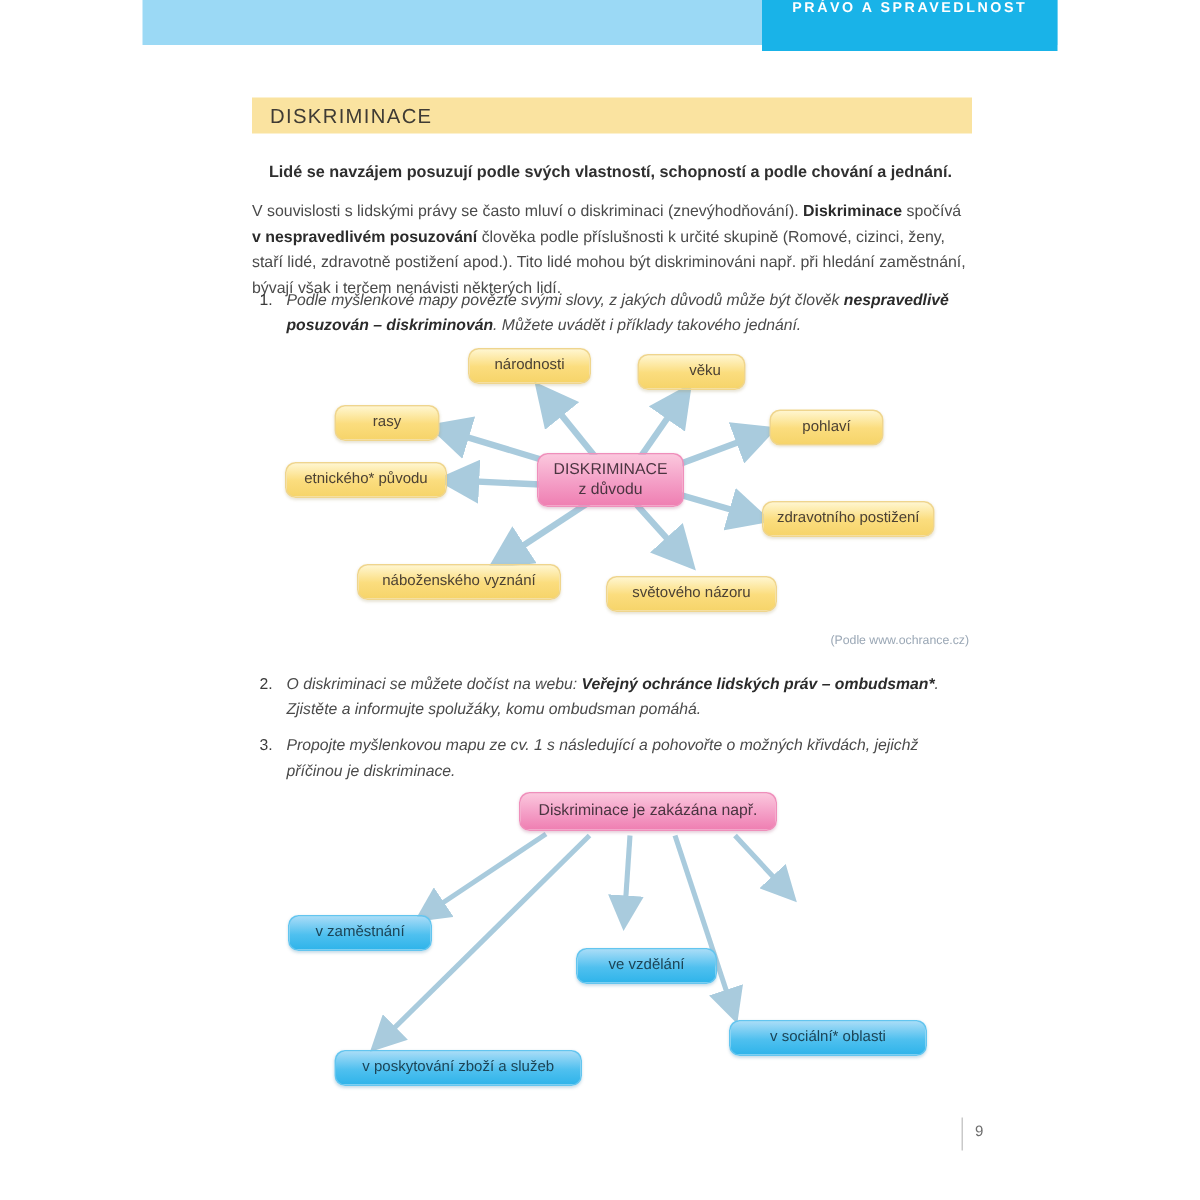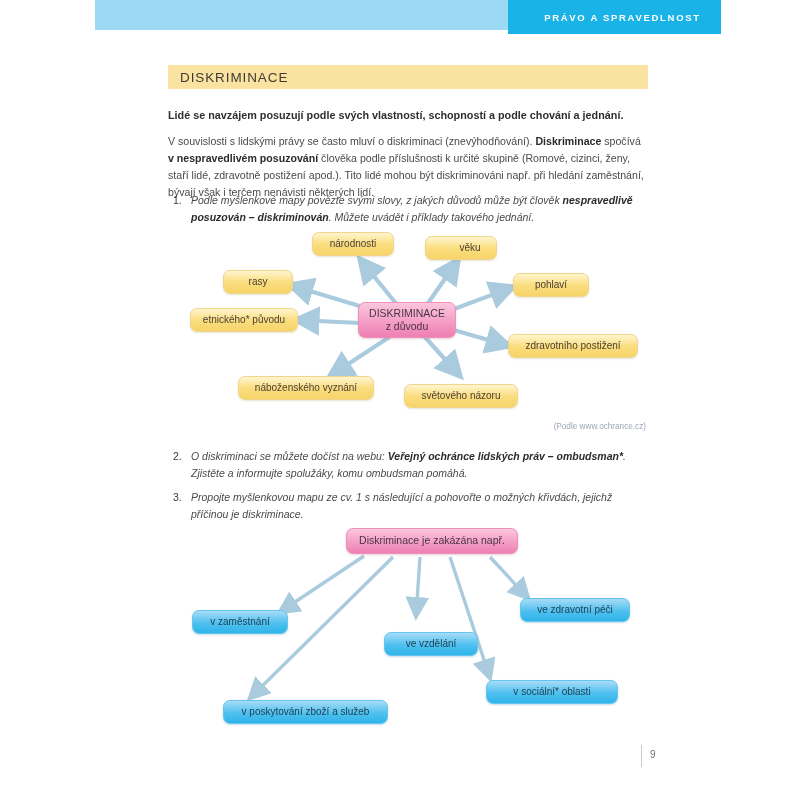--- a/index.html
+++ b/index.html
@@ -27,23 +27,22 @@
     background: #9bd9f5;
   }
   #section-tab {
     position: absolute;
     left: 508px;
     top: 0;
     width: 197px;
     height: 34px;
     background: #19b3e8;
     display: flex;
-    align-items: center;
+    align-items: flex-start;
     justify-content: center;
-    padding-left: 16px;
   }
   #section-tab-label {
     color: #ffffff;
     font-size: 9.5px;
     font-weight: bold;
     letter-spacing: 1.7px;
   }
 
   
   #content {
@@ -75,20 +74,21 @@
   
   .lead {
     position: absolute;
     left: 0;
     top: 96px;
     width: 478px;
     font-size: 10.8px;
     font-weight: bold;
     color: #2f2f2f;
     line-height: 1.5;
+    text-align: center;
   }
   .body-par {
     position: absolute;
     left: 0;
     top: 122px;
     width: 478px;
     font-size: 10.6px;
     color: #4a4a4a;
     line-height: 1.62;
     text-align: left;
@@ -257,21 +257,21 @@
       </div>
 
     <div class="node yellow" style="left:345px; top:45px; width:76px; height:24px;">
         <span>pohlaví</span>
       </div>
 
     <div class="node yellow" style="left:22px; top:80px; width:108px; height:24px;">
         <span>etnického* původu</span>
       </div>
 
-    <div class="node yellow" style="left:340px; top:106px; width:130px; height:24px;">
+    <div class="node yellow" style="left:340px; top:106px; width:115px; height:24px;">
         <span>zdravotního postižení</span>
       </div>
 
     <div class="node yellow" style="left:70px; top:148px; width:136px; height:24px;">
         <span>náboženského vyznání</span>
       </div>
 
     <div class="node yellow" style="left:236px; top:156px; width:114px; height:24px;">
         <span>světového názoru</span>
       </div>
@@ -311,23 +311,20 @@
       </div>
 
     <div class="node blue" style="left:24px; top:90px; width:96px; height:24px;">
         <span>v zaměstnání</span>
       </div>
 
     <div class="node blue" style="left:216px; top:112px; width:94px; height:24px;justify-content:center;">
         <span>ve vzdělání</span>
       </div>
 
-    <div class="node blue" style="left:352px; top:78px; width:110px; height:24px;">
-        <span>ve zdravotní péči</span>
-      </div>
 
     <div class="node blue" style="left:55px; top:180px; width:165px; height:24px;">
         <span>v poskytování zboží a služeb</span>
       </div>
 
     <div class="node blue" style="left:318px; top:160px; width:132px; height:24px;">
         <span>v sociální* oblasti</span>
       </div>
   </div>
 

